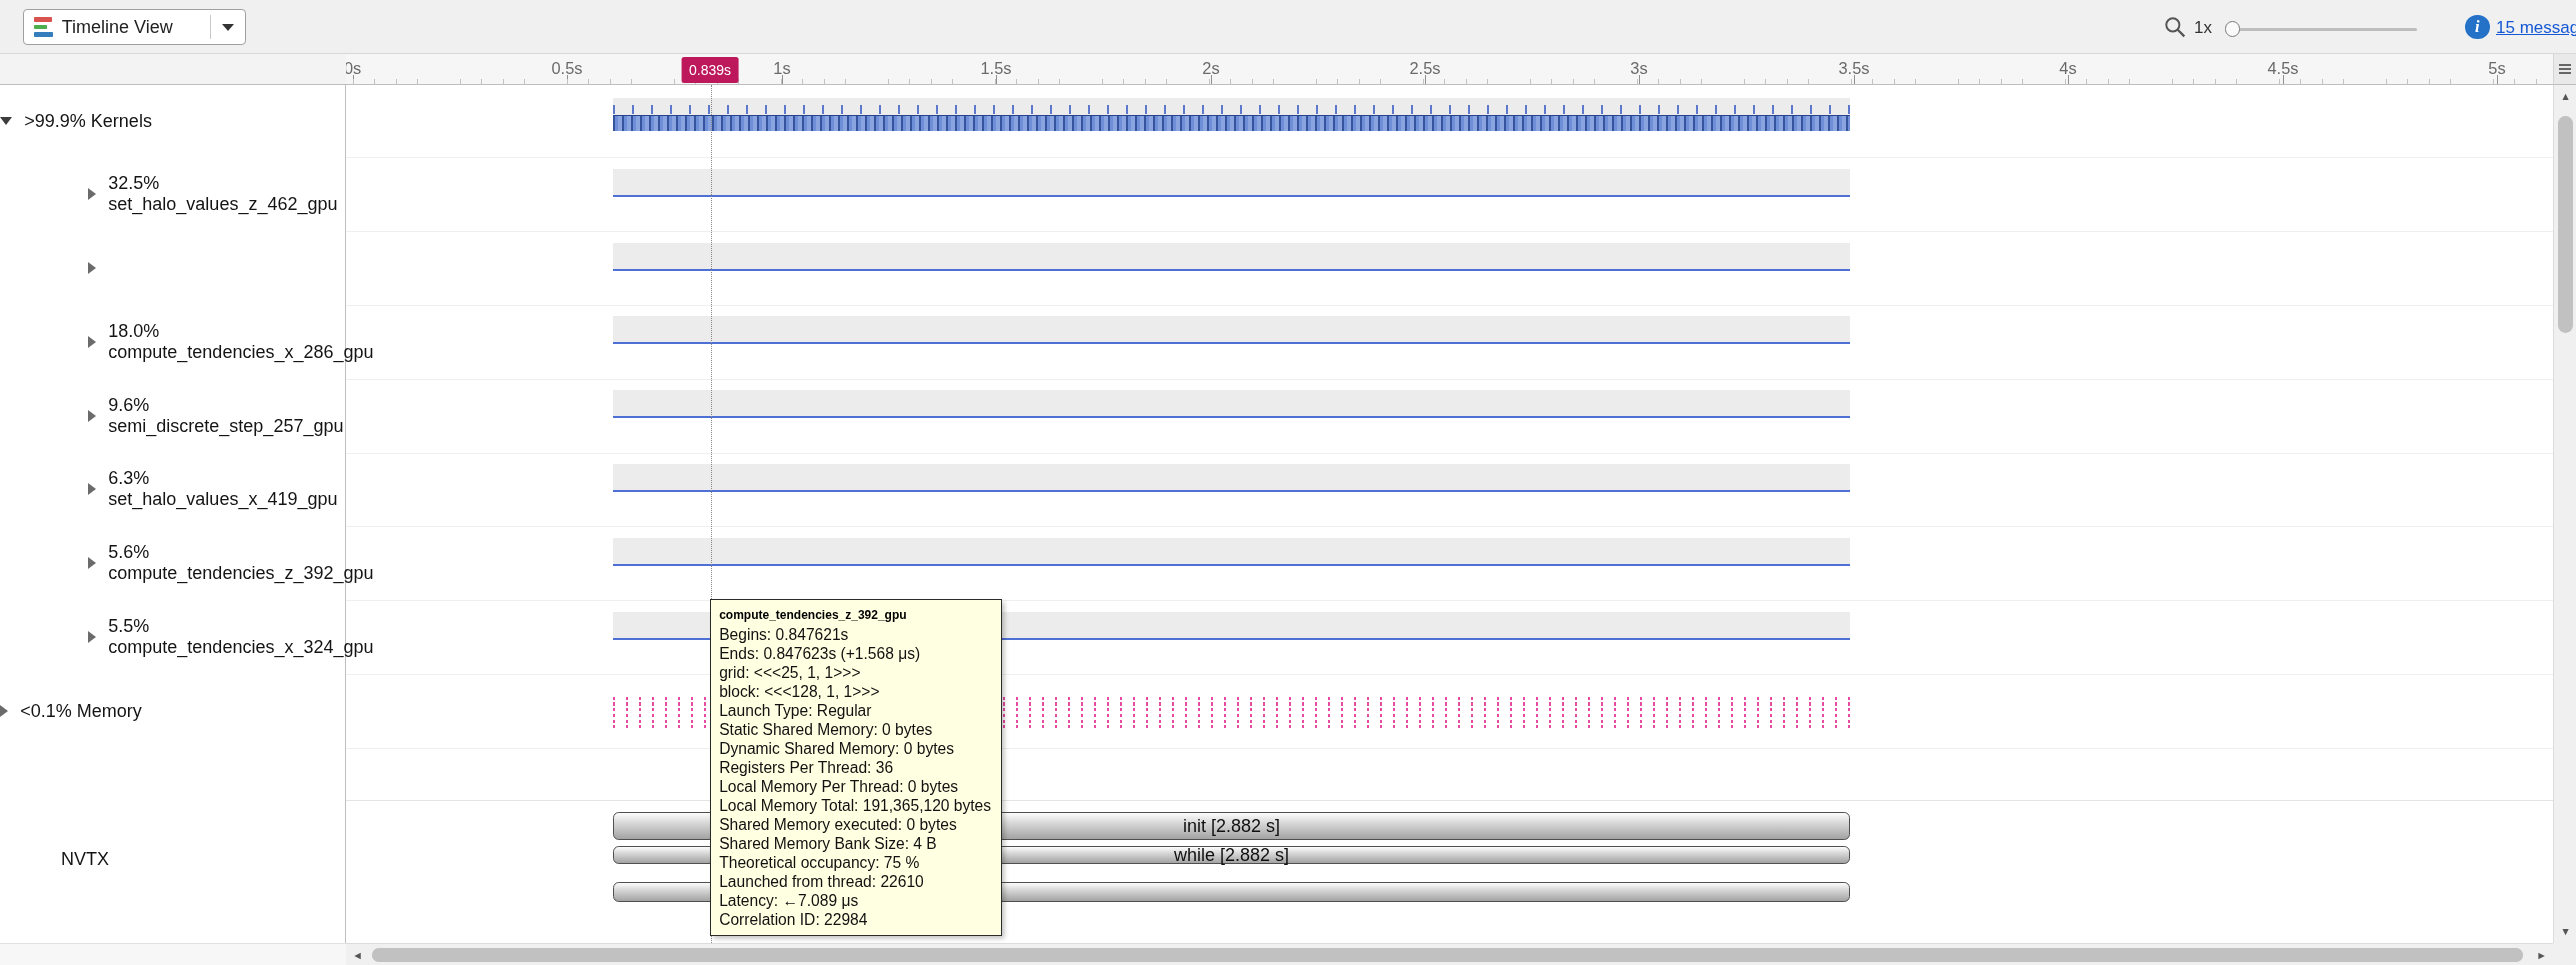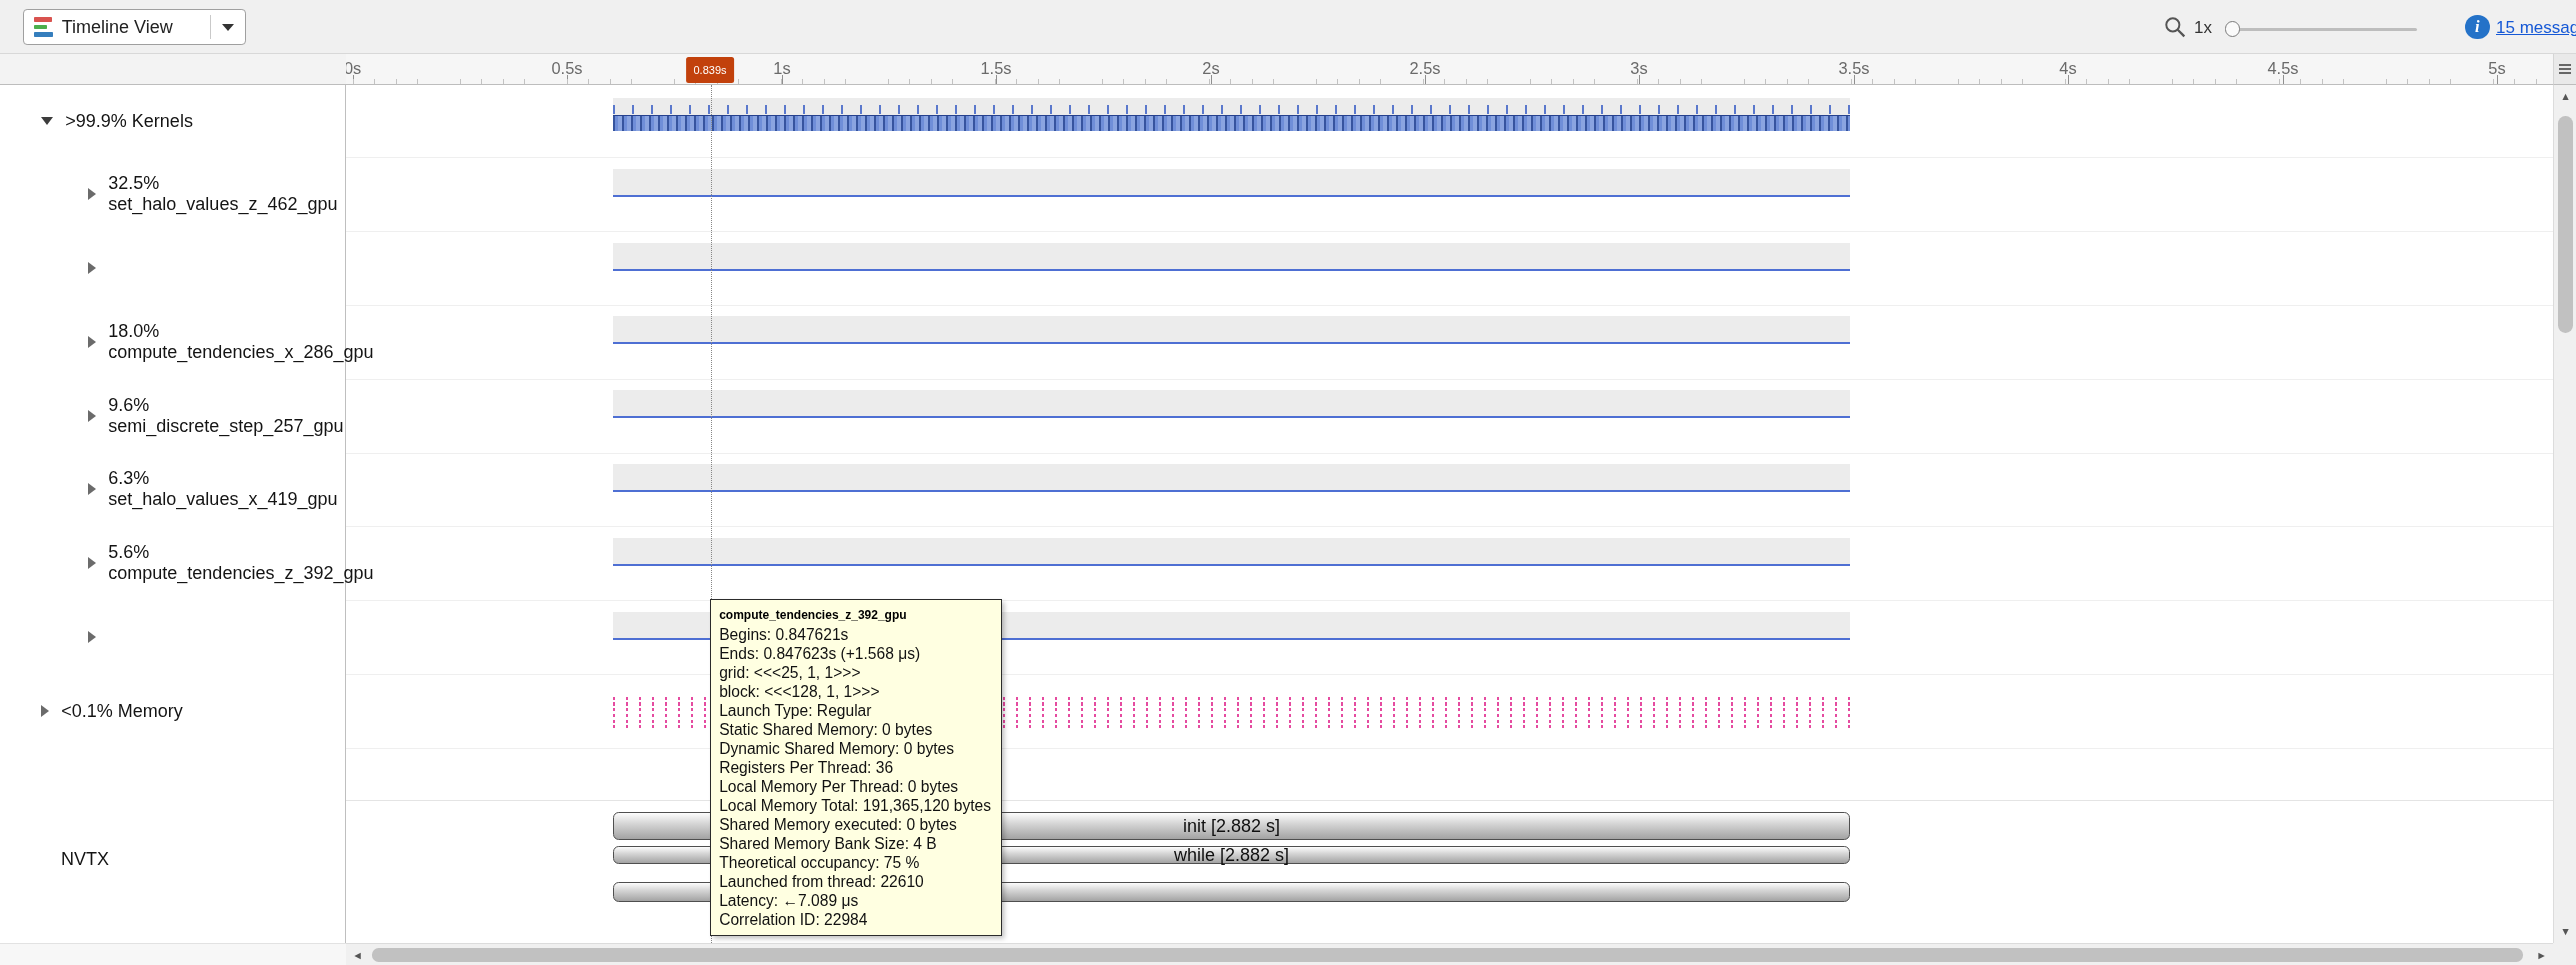--- a/index.html
+++ b/index.html
@@ -32,29 +32,29 @@
   .info-circle { position:absolute; left:307px; top:14.8px; width:24.6px; height:24.6px; border-radius:50%; background:#2472c8; color:#fff; font-size:16.4px; font-weight:bold; font-style:italic; text-align:center; line-height:24.6px; font-family:"Liberation Serif", serif; }
   .messages-link { position:absolute; left:338px; top:18px; font-size:17px; color:#1558d6; text-decoration:underline; white-space:nowrap; cursor:pointer; }
 
   
   .ruler-corner { position:absolute; left:0; top:54px; width:346px; height:31px; background:#f3f3f3; border-bottom:0.8px solid #bdbdbd; }
   .ruler { position:absolute; left:346px; top:54px; width:2207px; height:31px; background:#f6f6f6; border-bottom:0.8px solid #bdbdbd; overflow:hidden; }
   .ruler::after { content:""; position:absolute; left:6.6px; right:0; bottom:0; height:4.9px;
     background: repeating-linear-gradient(90deg, #c2c2c2 0 0.8px, transparent 0.8px 21.4px); }
   .ruler .tick-label { position:absolute; top:4.9px; transform:translateX(-50%); font-size:16.4px; color:#6a6a6a; white-space:nowrap; }
   .ruler .tick-major { position:absolute; bottom:0; width:0.8px; height:9px; background:#8f8f8f; }
-  .marker-label { position:absolute; left:710px; top:57px; transform:translateX(-50%); height:26px; line-height:26px; padding:0 7.4px; background:#c2410c; color:#fff; font-size:11px; border-radius:2.5px; z-index:9; }
+  .marker-label { position:absolute; left:710px; top:57px; transform:translateX(-50%); height:26px; line-height:26px; padding:0 7.4px; background:#be185d; color:#fff; font-size:14px; border-radius:2.5px; z-index:9; }
 
   .corner-btn { position:absolute; left:2553px; top:54px; width:23px; height:31px; background:#e9e9e9; border-bottom:0.8px solid #bdbdbd; border-left:0.8px solid #d5d5d5; display:flex; align-items:center; justify-content:center; }
   .corner-btn .glyph { width:11.5px; height:9.8px; background:repeating-linear-gradient(0deg,#666 0 1.6px, transparent 1.6px 4.1px); }
 
   
   .sidebar { position:absolute; left:0; top:85px; width:346px; height:858px; background:#ffffff; border-right:0.8px solid #bfbfbf; z-index:4; }
   .side-row { position:absolute; left:0; width:345px; height:36px; display:flex; align-items:center; font-size:18px; color:#141414; cursor:default; }
-  .side-row.lv0 { padding-left:41px; }
+  .side-row.lv0 { }
   .side-row.lv1 { padding-left:88px; }
   .side-row.nvtx-row { padding-left:61px; }
   .tri { width:0; height:0; display:inline-block; margin-right:12.3px; flex:0 0 auto; }
   .tri.down { border-left:6.6px solid transparent; border-right:6.6px solid transparent; border-top:8.2px solid #3c3c3c; }
   .tri.right { border-top:6.6px solid transparent; border-bottom:6.6px solid transparent; border-left:8.2px solid #6b6b6b; }
 
   
   .timeline { position:absolute; left:346px; top:85px; width:2207px; height:858px; background:#ffffff; overflow:hidden; }
   .rowline { position:absolute; left:0; width:2207px; height:0.8px; background:#efefef; }
   .band { position:absolute; left:267px; width:1237px; background:#ececec; }
@@ -184,20 +184,21 @@
   <div class="side-row lv1" style="top:386px">
     <span class="tri right"></span>
     <span>6.3% set_halo_values_x_419_gpu</span>
   </div>
   <div class="side-row lv1" style="top:460px">
     <span class="tri right"></span>
     <span>5.6% compute_tendencies_z_392_gpu</span>
   </div>
   <div class="side-row lv1" style="top:534px">
     <span class="tri right"></span>
+    <span>5.5% compute_tendencies_x_324_gpu</span>
   </div>
   <div class="side-row lv0" style="top:608px">
     <span class="tri right"></span>
     <span>&lt;0.1% Memory</span>
   </div>
   <div class="side-row nvtx-row" style="top:756px">
     <span>NVTX</span>
   </div>
 </div>
 

